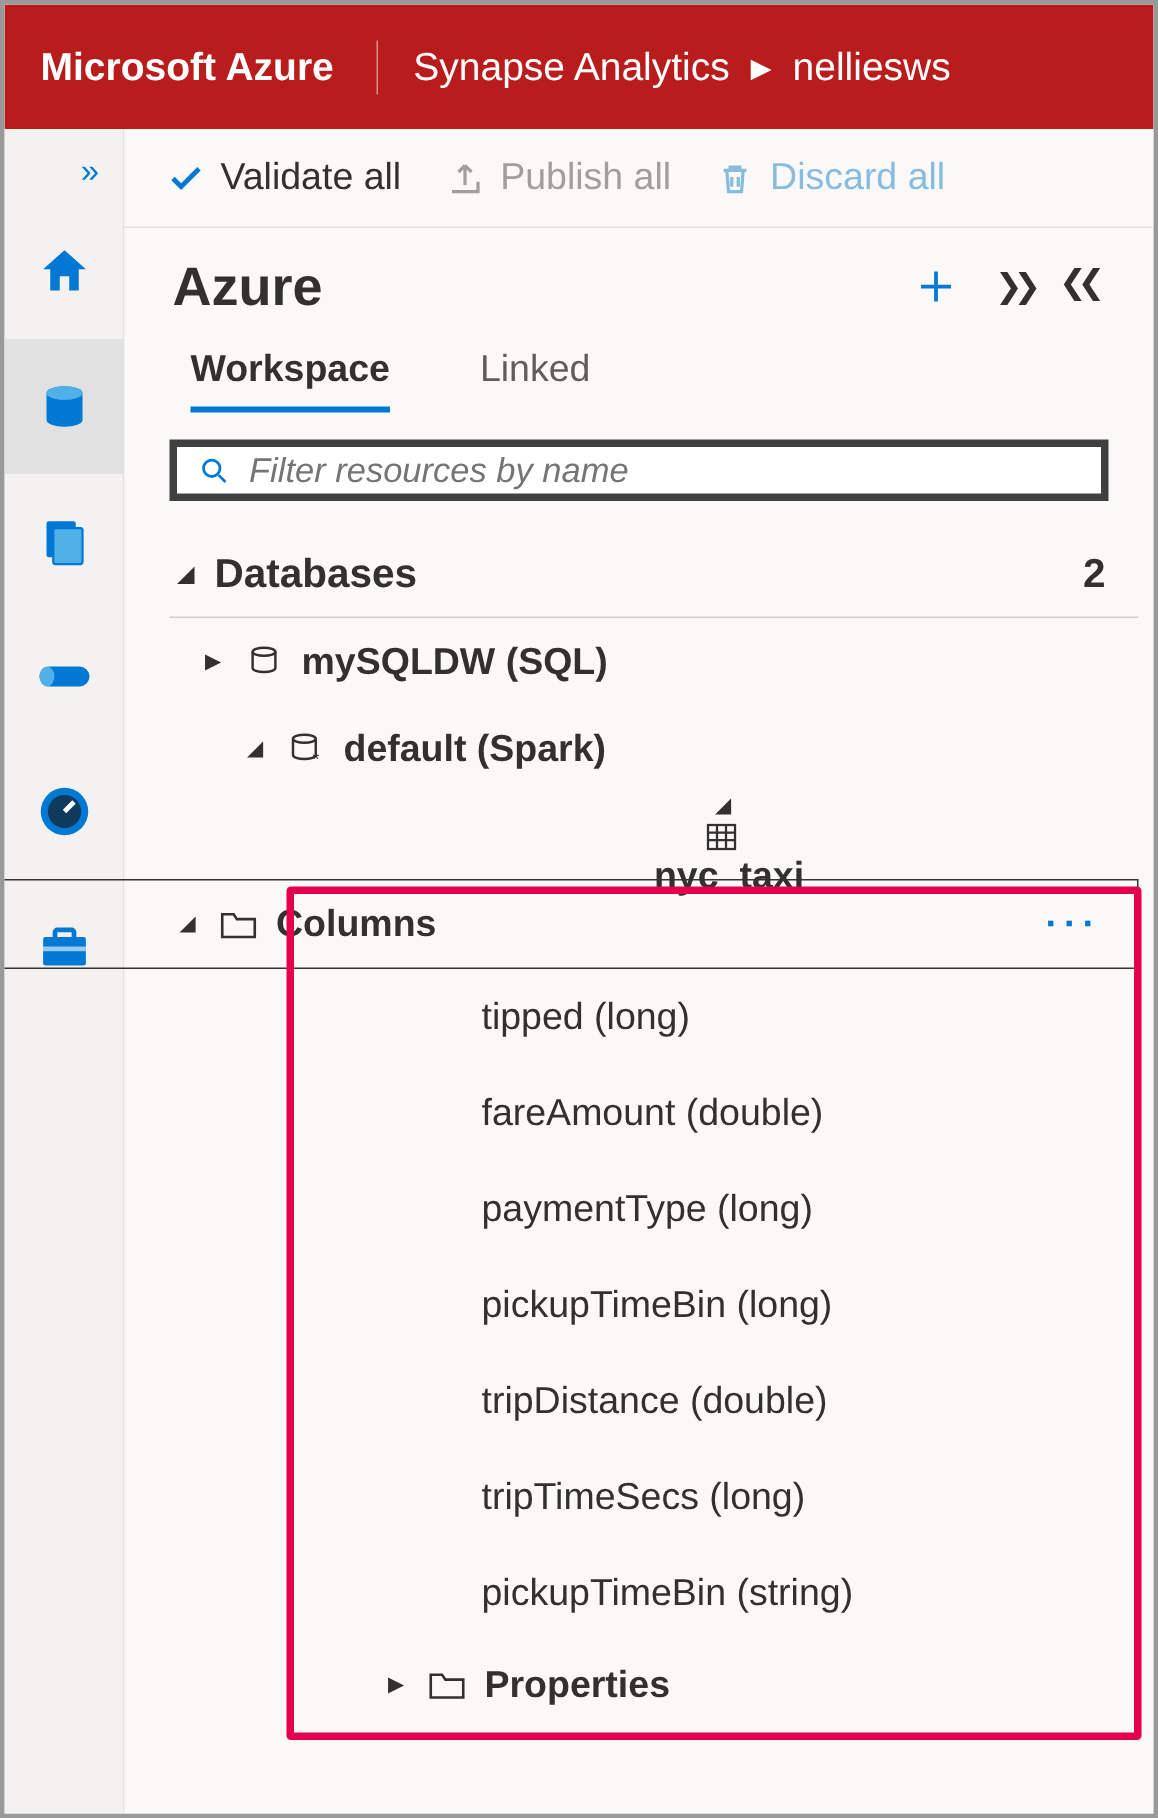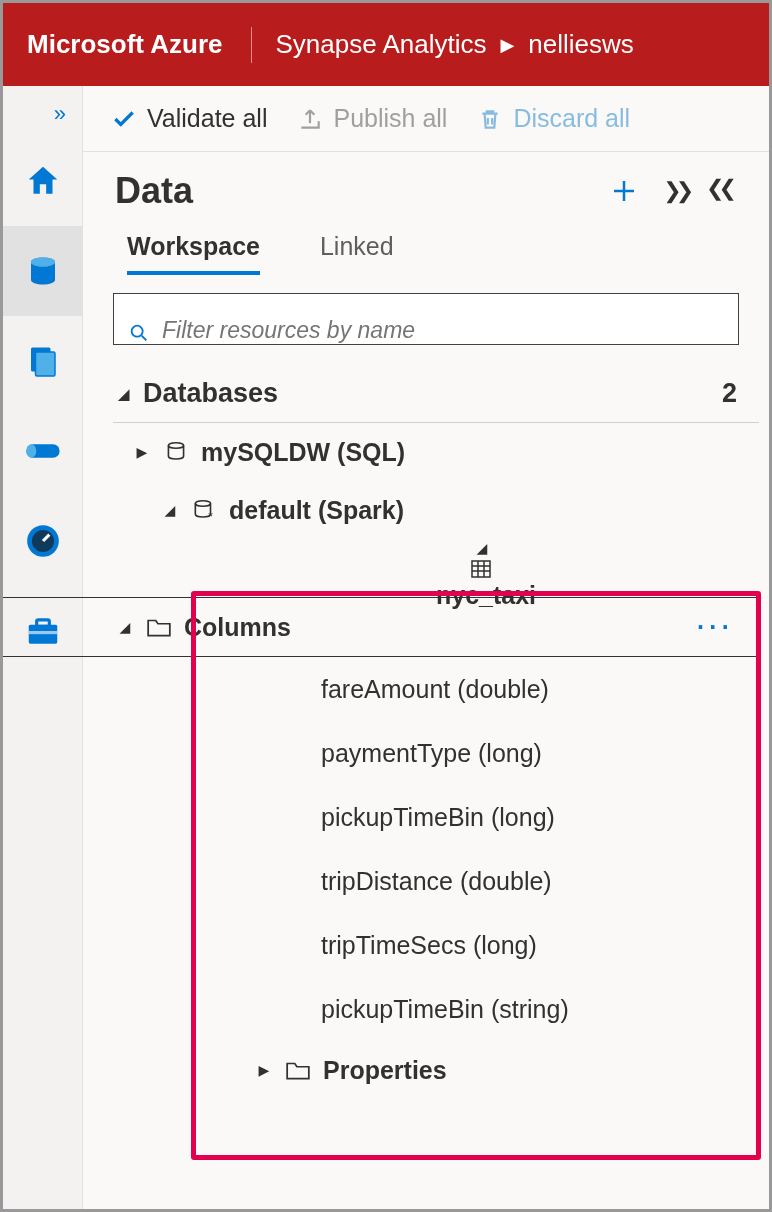--- a/index.html
+++ b/index.html
@@ -38,21 +38,21 @@
   .pane-actions span, .pane-plus { cursor:pointer; }
   .chev-pair { color:#323130; font-size:22px; letter-spacing:-6px; }
 
   
   .tabs { display:flex; gap:60px; padding:12px 44px 0 44px; font-size:25px; color:#605e5c; }
   .tab { padding-bottom:10px; cursor:pointer; }
   .tab.active { color:#323130; font-weight:600; border-bottom:4px solid #0078d4; }
 
   
   .filter-wrap { padding:18px 30px 14px 30px; }
-  .filter { display:flex; align-items:flex-end; gap:12px; border:1px solid #404040; height:52px; padding:0 14px; background:#fff; }
+  .filter { display:flex; align-items:center; gap:12px; border:5px solid #404040; height:41px; padding:0 14px; background:#fff; }
   .filter input { border:none; outline:none; flex:1; font-size:23px; font-style:italic; color:#605e5c; background:transparent; }
   .filter-icon { color:#0078d4; }
 
   
   .tree { padding:6px 10px 0 30px; font-size:25px; color:#323130;text-align:center; }
   .tree-row { display:flex; align-items:center; height:58px; cursor:pointer; }
   .tree-row .label { font-weight:600; }
   .tree-row.section { border-bottom:1px solid #d0d0d0; font-weight:700; font-size:27px; padding-right:22px; }
   .count { margin-left:auto; font-weight:600; }
   .arrow { width:22px; text-align:center; font-size:16px; color:#323130; margin-right:8px; }
@@ -152,21 +152,21 @@
         <span class="tb-icon">
           <svg width="26" height="26" viewBox="0 0 24 24">
               <path fill="none" stroke="#87bce0" stroke-width="2" d="M5 7h14M9 7V5h6v2m-8 0l1 13h8l1-13M10 11v6m4-6v6"></path>
             </svg>
         </span>
         <span>Discard all</span>
       </div>
     </div>
 
     <div class="pane-header">
-      <div class="pane-title">Data</div>
+      <div class="pane-title">Azure</div>
       <div class="pane-actions">
         <span class="pane-plus">
           <svg width="30" height="30" viewBox="0 0 24 24">
               <path stroke="#0078d4" stroke-width="2" d="M12 4v16M4 12h16"></path>
             </svg>
         </span>
         <span class="chev-pair">❯❯</span>
         <span class="chev-pair" style="transform:rotate(180deg); display:inline-block;">❯❯</span>
       </div>
     </div>
@@ -234,20 +234,21 @@
         <span class="node-icon">
           <svg width="26" height="22" viewBox="0 0 24 20">
               <path fill="none" stroke="#323130" stroke-width="1.6" d="M2 4h7l2 3h11v11H2z"></path>
             </svg>
         </span>
         <span class="label">Columns</span>
         <span class="more">···</span>
       </div>
 
       <div id="columns-container">
+          <div class="col-item indent-5">tipped (long)</div>
           <div class="col-item indent-5">fareAmount (double)</div>
           <div class="col-item indent-5">paymentType (long)</div>
           <div class="col-item indent-5">pickupTimeBin (long)</div>
           <div class="col-item indent-5">tripDistance (double)</div>
           <div class="col-item indent-5">tripTimeSecs (long)</div>
           <div class="col-item indent-5">pickupTimeBin (string)</div>
         </div>
 
       <div class="tree-row indent-4">
         <span class="arrow collapsed"></span>

